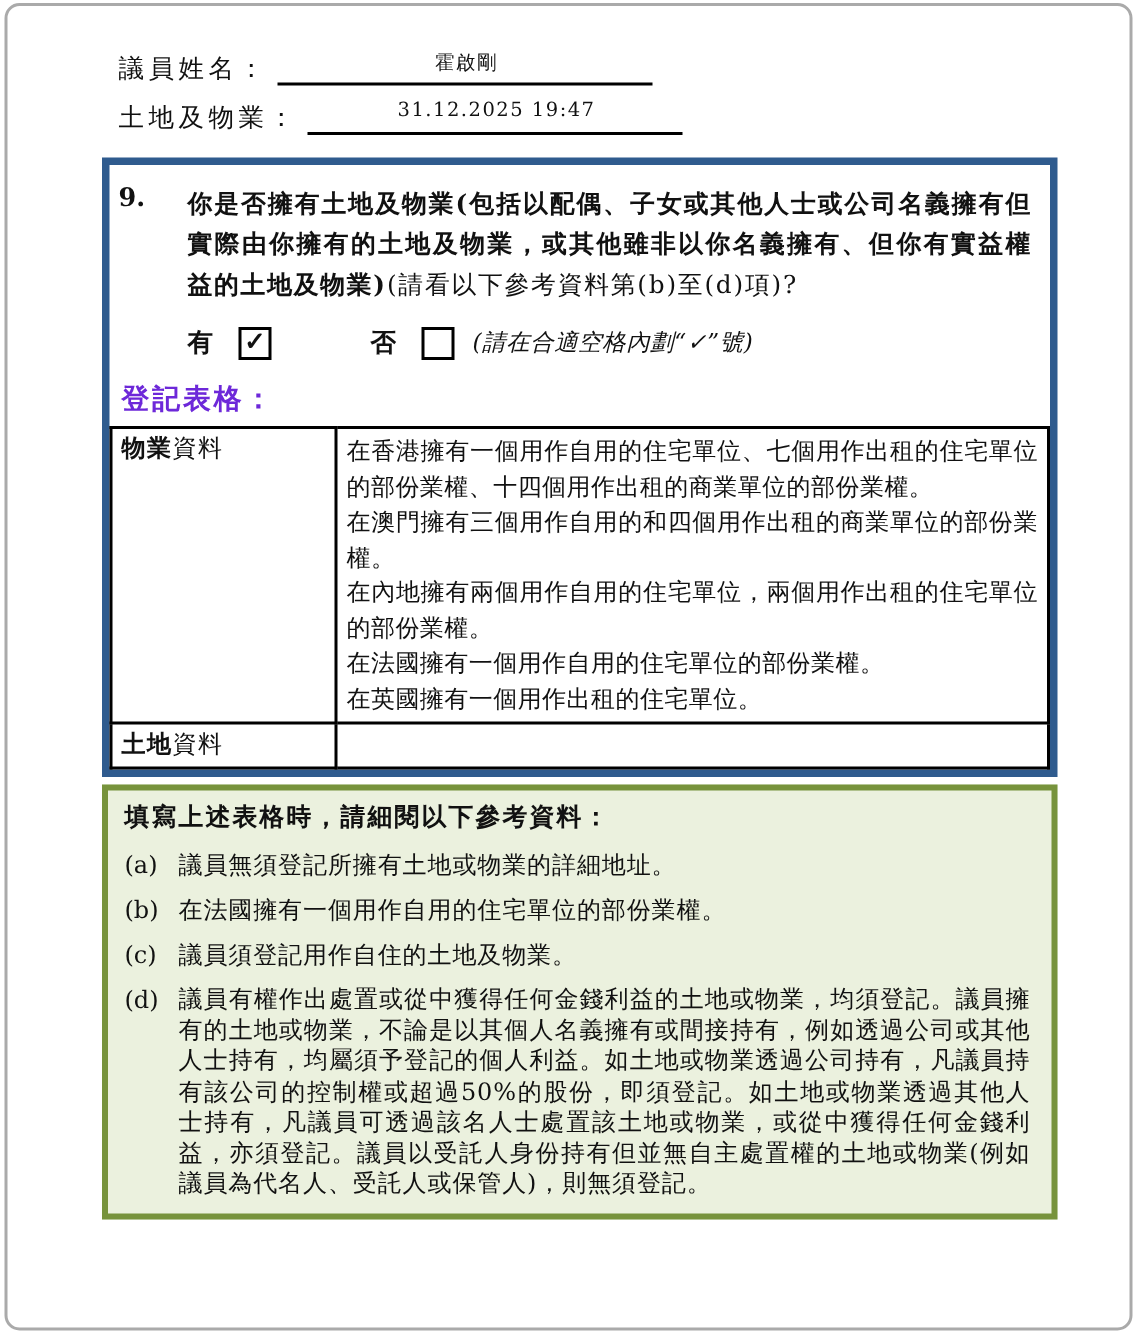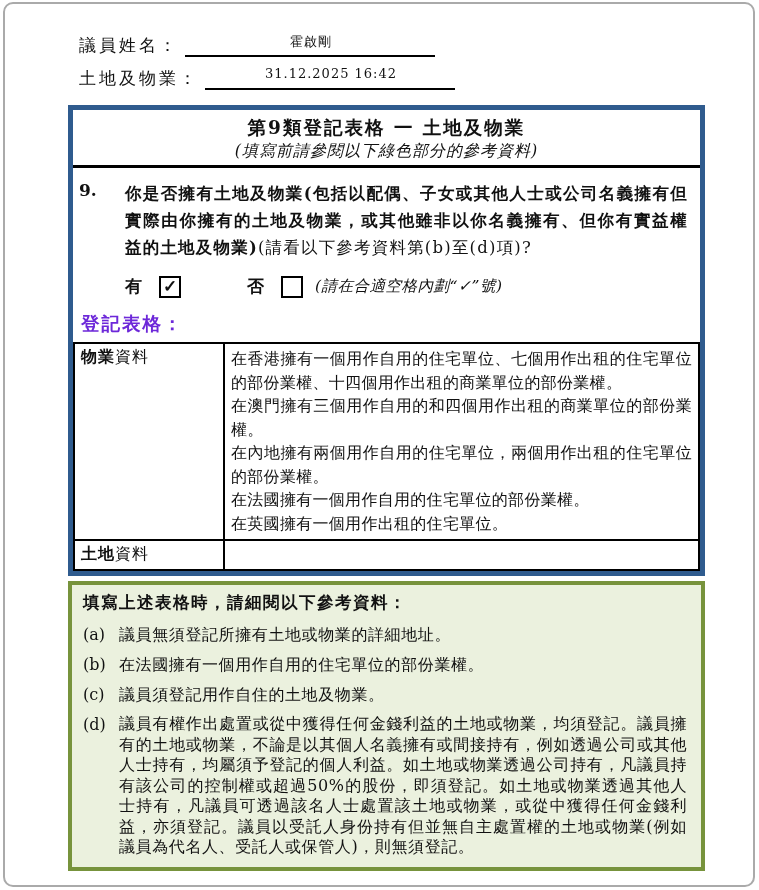--- a/index.html
+++ b/index.html
@@ -94,29 +94,25 @@
 
 <div class="page-card">
 
   <div class="top-fields">
     <div class="field-row">
       <span class="field-label">議員姓名：</span>
       <span class="field-value">霍啟剛</span>
     </div>
     <div class="field-row">
       <span class="field-label">土地及物業：</span>
-      <span class="field-value">31.12.2025 16:42</span>
+      <span class="field-value">31.12.2025 19:47</span>
     </div>
   </div>
 
   <div class="blue-box">
-    <div class="box-header">
-      <div class="box-title">第9類登記表格 一 土地及物業</div>
-      <div class="box-subtitle">(填寫前請參閱以下綠色部分的參考資料)</div>
-    </div>
 
     <div class="question">
       <div class="q-number">9.</div>
       <div class="q-text">
         <span class="q-bold">你是否擁有土地及物業(包括以配偶、子女或其他人士或公司名義擁有但實際由你擁有的土地及物業，或其他雖非以你名義擁有、但你有實益權益的土地及物業)</span><span>(請看以下參考資料第(b)至(d)項)?</span>
       </div>
     </div>
 
     <div class="checkbox-row">
       <span class="cb-label">有</span>

